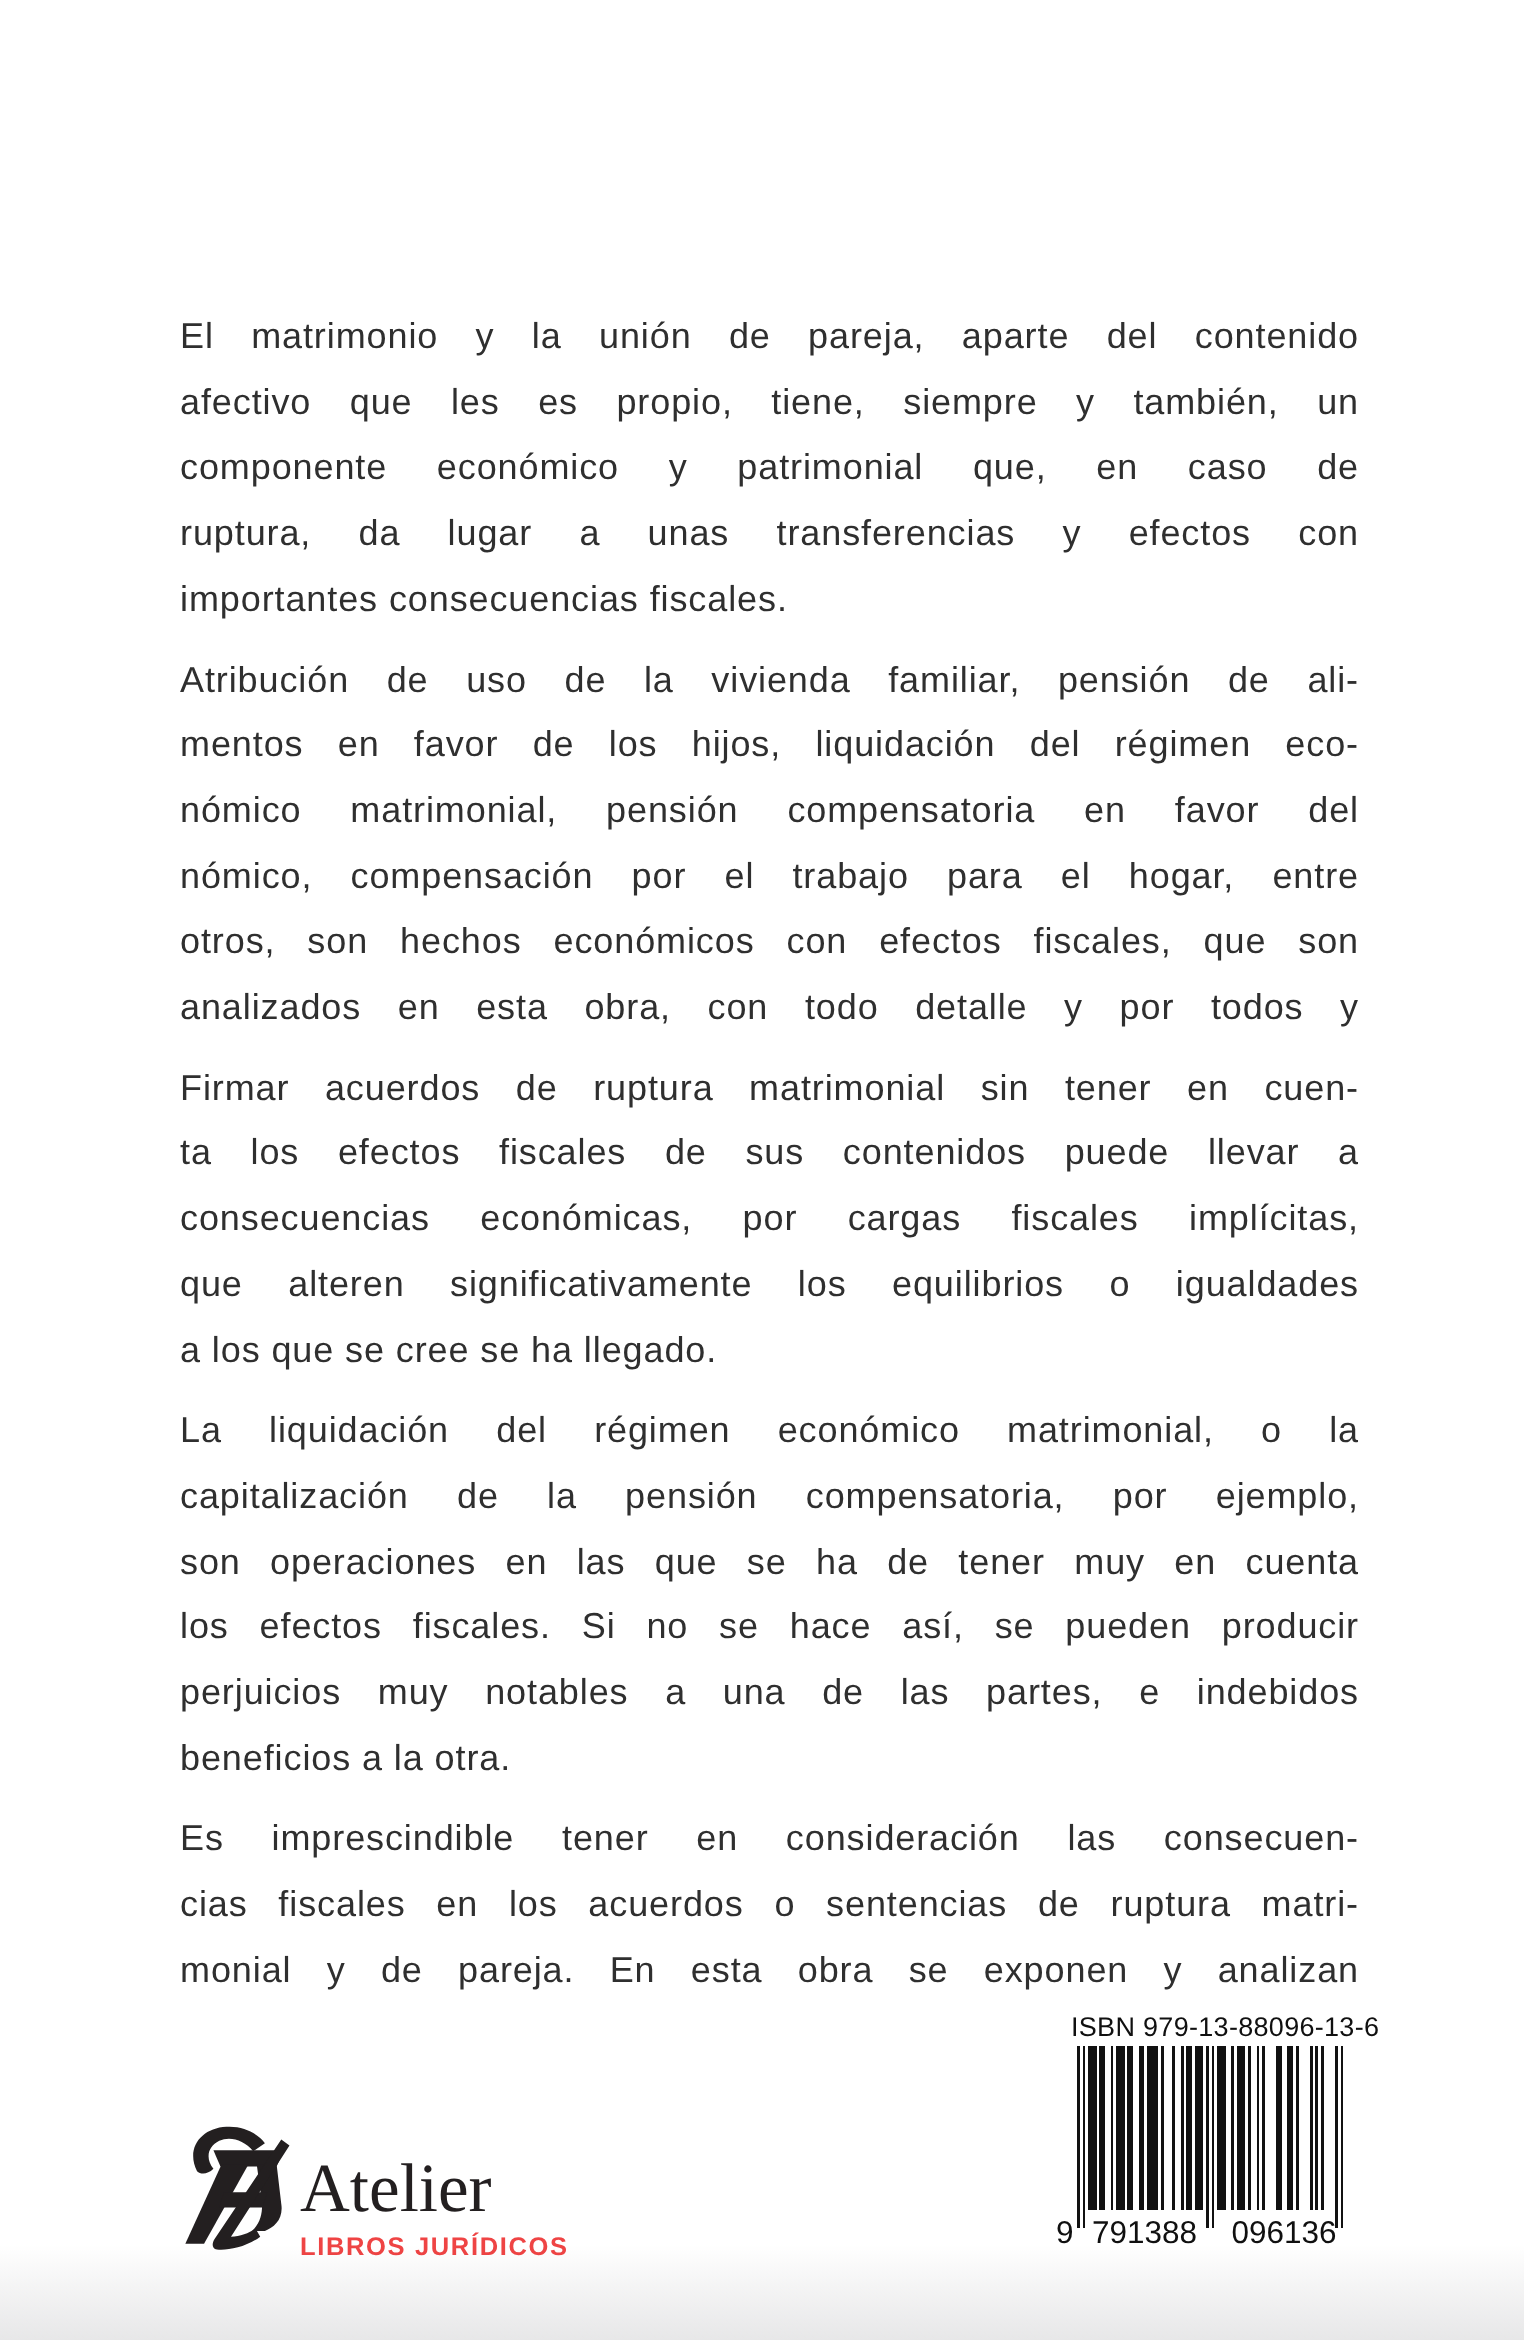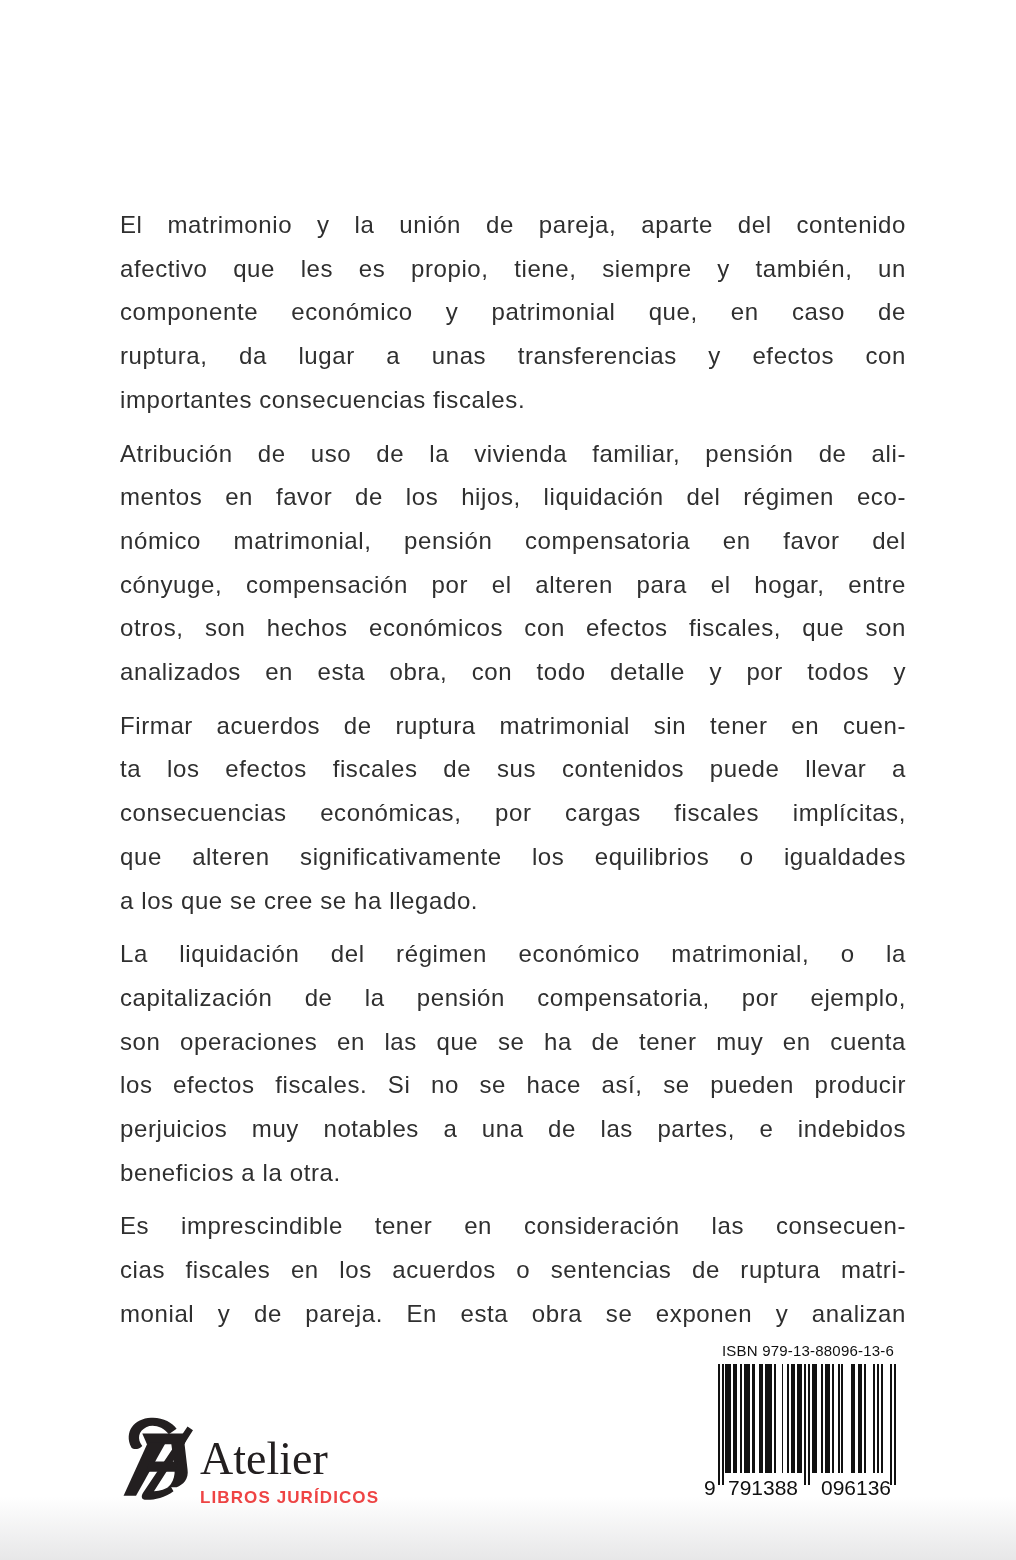--- a/index.html
+++ b/index.html
@@ -26,21 +26,21 @@
   .logo-text{padding-top:24px;}
   .logo-name{
     font-family:"Liberation Serif","DejaVu Serif",serif;
     font-size:46px;line-height:1;color:#231f20;
   }
   .logo-tagline{
     margin-top:6px;font-size:17px;font-weight:700;letter-spacing:1.1px;color:#ef4444;
   }
   .barcode-block{position:absolute;left:702px;top:1341px;width:200px;}
   .isbn-label{
-    font-size:15px;line-height:20px;color:#101010;text-align:center;
+    font-size:18px;line-height:20px;color:#101010;text-align:center;
     padding-left:12px;margin-bottom:3px;white-space:nowrap;letter-spacing:0.2px;
   }
   .barcode-svg{display:block;}
   .bc-digit{font-family:"Liberation Sans","DejaVu Sans",sans-serif;font-size:21px;fill:#101010;}
   .bottom-shade{
     position:absolute;left:0;right:0;bottom:0;height:64px;
     background:linear-gradient(180deg, rgba(20,20,30,0) 0%, rgba(20,20,30,0.10) 100%);
   }
 </style>
 </head>
@@ -54,21 +54,21 @@
           <div class="line">El matrimonio y la unión de pareja, aparte del contenido</div>
           <div class="line">afectivo que les es propio, tiene, siempre y también, un</div>
           <div class="line">componente económico y patrimonial que, en caso de</div>
           <div class="line">ruptura, da lugar a unas transferencias y efectos con</div>
           <div class="line last">importantes consecuencias fiscales.</div>
         </div>
         <div class="para">
           <div class="line">Atribución de uso de la vivienda familiar, pensión de ali-</div>
           <div class="line">mentos en favor de los hijos, liquidación del régimen eco-</div>
           <div class="line">nómico matrimonial, pensión compensatoria en favor del</div>
-          <div class="line">cónyuge, compensación por el alteren para el hogar, entre</div>
+          <div class="line">nómico, compensación por el trabajo para el hogar, entre</div>
           <div class="line">otros, son hechos económicos con efectos fiscales, que son</div>
           <div class="line">analizados en esta obra, con todo detalle y por todos y</div>
         </div>
         <div class="para">
           <div class="line">Firmar acuerdos de ruptura matrimonial sin tener en cuen-</div>
           <div class="line">ta los efectos fiscales de sus contenidos puede llevar a</div>
           <div class="line">consecuencias económicas, por cargas fiscales implícitas,</div>
           <div class="line">que alteren significativamente los equilibrios o igualdades</div>
           <div class="line last">a los que se cree se ha llegado.</div>
         </div>

